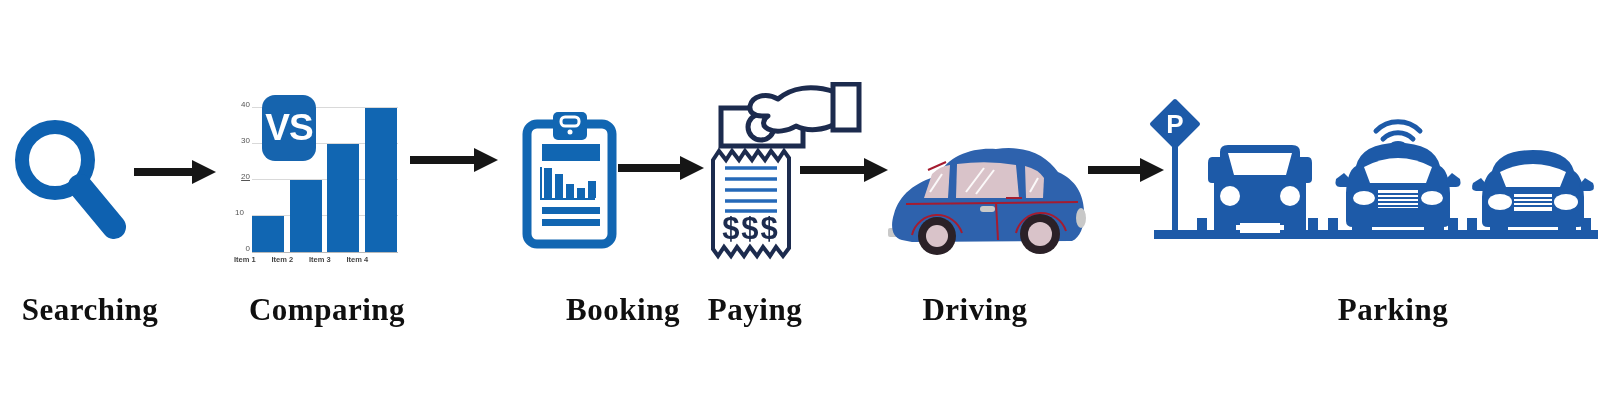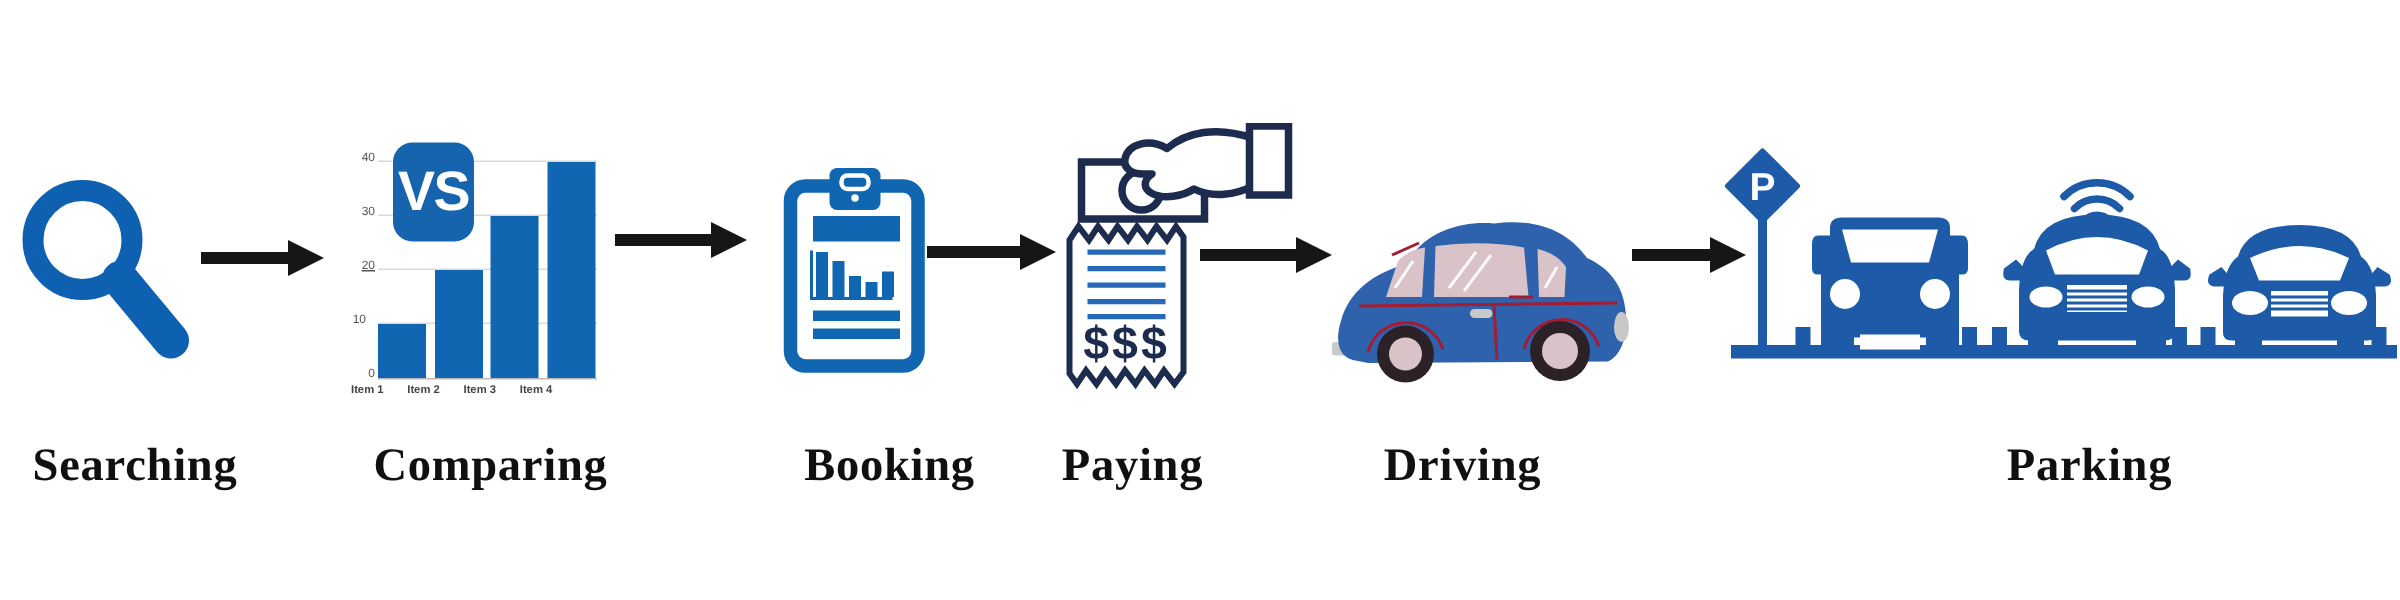--- a/index.html
+++ b/index.html
@@ -254,18 +254,18 @@
       <g stroke="#1d5aa8" stroke-width="2">
         <line x1="374" y1="103" x2="412" y2="103"></line>
         <line x1="374" y1="107" x2="412" y2="107"></line>
         <line x1="374" y1="111" x2="412" y2="111"></line>
       </g>
     </g>
   </svg>
 
   <div class="step-label" style="left:75px">Searching</div>
   <div class="step-label" style="left:312px">Comparing</div>
-  <div class="step-label" style="left:578px">Booking</div>
+  <div class="step-label" style="left:608px">Booking</div>
   <div class="step-label" style="left:740px">Paying</div>
   <div class="step-label" style="left:960px">Driving</div>
   <div class="step-label" style="left:1378px">Parking</div>
 
 </div>
 
 </body></html>

